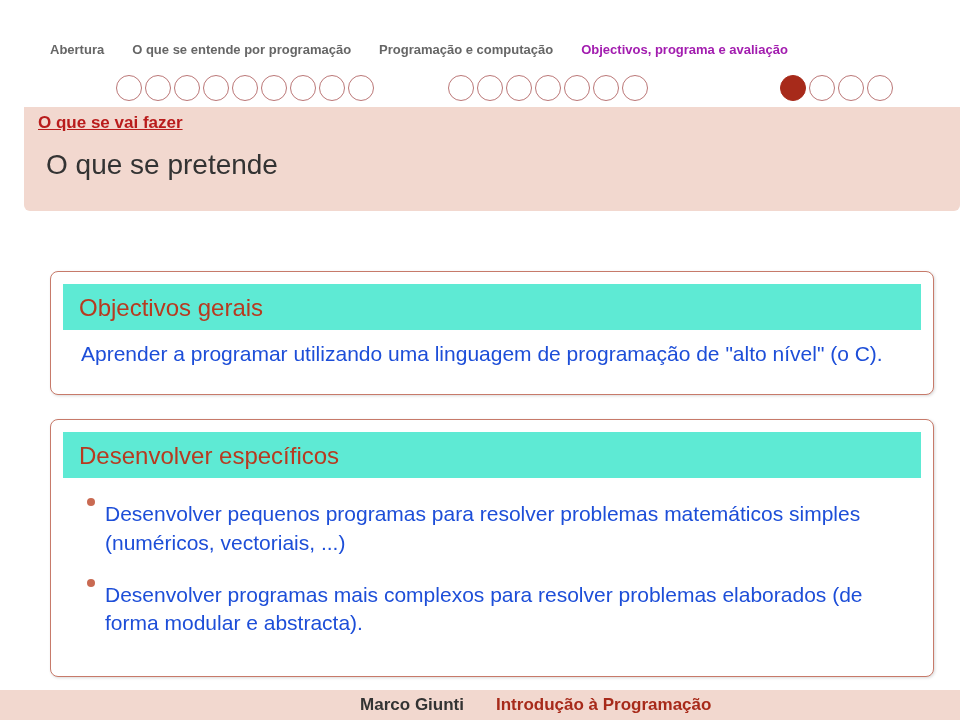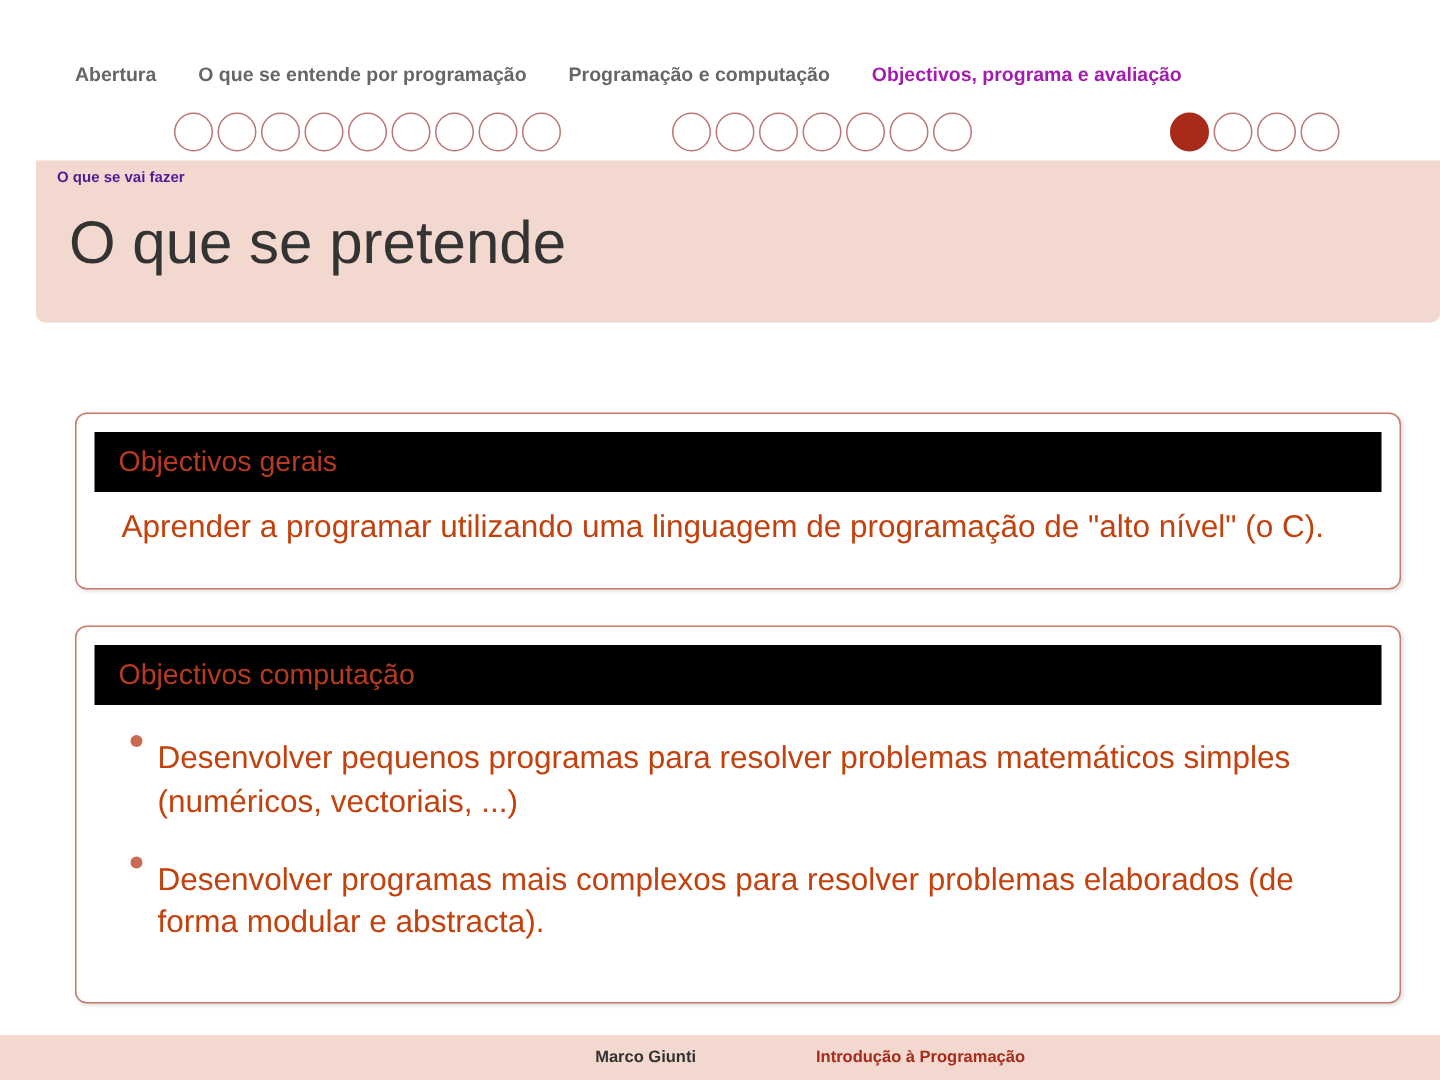--- a/index.html
+++ b/index.html
@@ -36,27 +36,28 @@
   .dot {
     width: 7px; height: 7px; border-radius: 50%;
     border: 1px solid #b77; background: transparent;
   }
   .dot.filled { background: #a72a1a; border-color: #a72a1a; }
   .dotgroup.spacer1 { width: 78px; }
   
   .subnav {
     background: #f2d8cf;
     padding: 6px 14px;
-    font-size: 10px;
+    font-size: 17px;
     font-weight: 600;
-    color: #4c1d95;
+    color: #b91c1c;
+    text-decoration: underline;
   }
   
   .frametitle {
-    font-size: 40px;
+    font-size: 28px;
     font-weight: 300;
     color: #333;
     padding: 10px 22px 30px 22px;
     background: #f2d8cf;
     border-bottom-left-radius: 6px;
     border-bottom-right-radius: 6px;
     margin: 0 0 0 0;
   }
   
   .content {
@@ -65,30 +66,30 @@
   
   .block {
     border: 1px solid #c77a6a;
     border-radius: 8px;
     margin-bottom: 24px;
     overflow: hidden;
     box-shadow: 1px 1px 3px rgba(0,0,0,0.15);
     background: #fff;
   }
   .block-title {
-    background: #000000;
+    background: #5eead4;
     color: #b73a20;
-    font-size: 19px;
+    font-size: 24px;
     padding: 10px 16px 8px 16px;
   }
   .block-body {
     padding: 10px 18px 14px 18px;
     font-size: 21px;
     line-height: 1.35;
-    color: #c2410c;
+    color: #1d4ed8;
   }
   .block-body ul { list-style: none; padding: 0; }
   .block-body li { position: relative; padding-left: 24px; margin: 0 0; }
   .block-body li::before {
     content: "";
     position: absolute;
     left: 6px; top: 10px;
     width: 8px; height: 8px;
     background: #c96a52;
     border-radius: 50%;
@@ -96,23 +97,22 @@
   
   .footerbar {
     position: absolute;
     bottom: 0;
     left: 0;
     width: 960px;
     height: 30px;
     background: #f2d8cf;
     display: flex;
     align-items: center;
-    font-size: 11px;
+    font-size: 17px;
     font-weight: 600;
-    gap: 48px;
   }
   .footer-left {
     flex: 0 0 50%;
     text-align: right;
     padding-right: 16px;
     color: #333;
   }
   .footer-right {
     flex: 0 0 50%;
     text-align: left;
@@ -165,21 +165,21 @@
 <div class="frametitle">O que se pretende</div>
 
 <div class="content">
 
   <div class="block">
     <div class="block-title">Objectivos gerais</div>
     <div class="block-body">Aprender a programar utilizando uma linguagem de programação de "alto nível" (o C).</div>
   </div>
 
   <div class="block">
-    <div class="block-title">Objectivos computação</div>
+    <div class="block-title">Desenvolver específicos</div>
     <div class="block-body">
       <ul>
         <li>Desenvolver pequenos programas para resolver problemas matemáticos simples (numéricos, vectoriais, ...)</li>
         <li>Desenvolver programas mais complexos para resolver problemas elaborados (de forma modular e abstracta).</li>
       </ul>
     </div>
   </div>
 
 </div>
 

